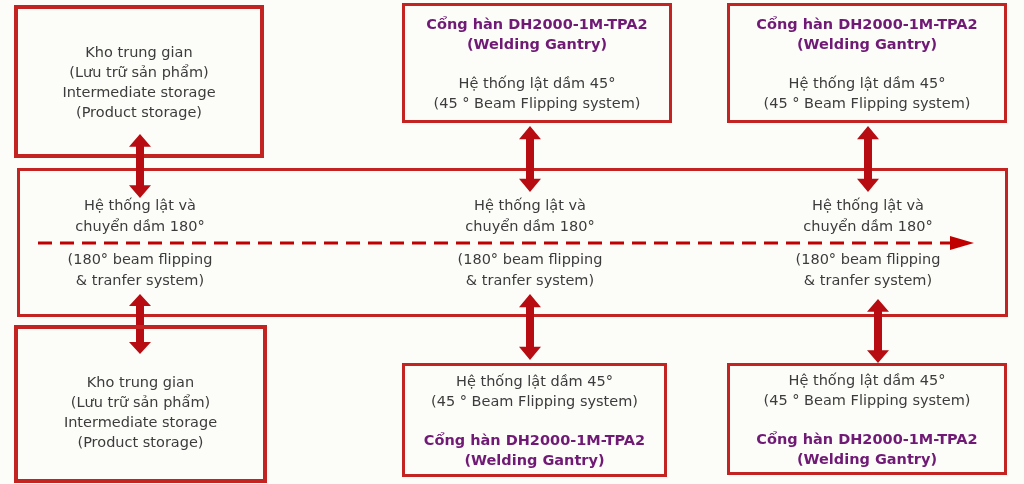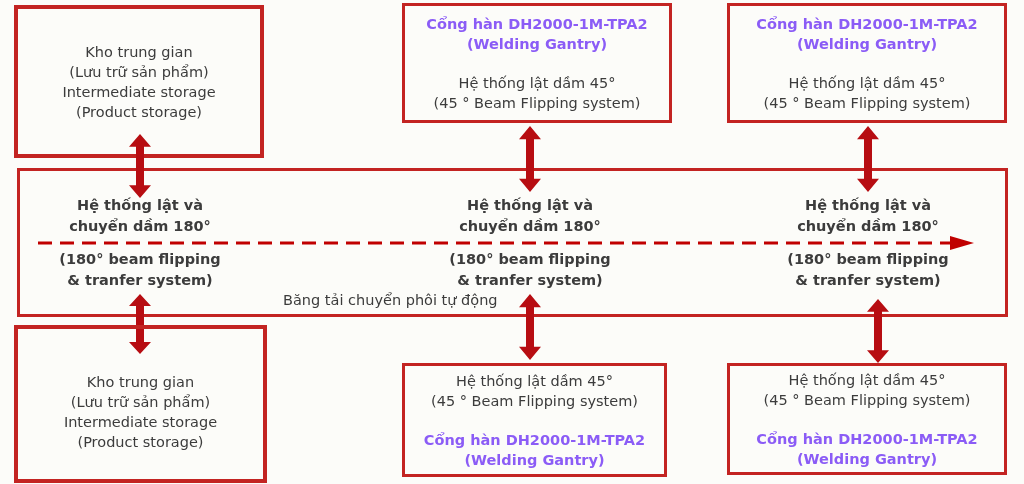--- a/index.html
+++ b/index.html
@@ -13,36 +13,36 @@
   }
   .box{
     position:absolute;
     border:3px solid #c32422;
     box-sizing:border-box;
     display:flex;flex-direction:column;
     align-items:center;justify-content:center;
     text-align:center;
     font-size:14.5px;line-height:20px;
   }
-  .box .b{font-weight:700;color:#8b5cf6;}
+  .box .b{font-weight:700;color:#701a75;}
   .gap{height:19px;}
   #box-tl{left:14px;top:5px;width:250px;height:153px;border-width:4px;}
   #box-tm{left:402px;top:3px;width:270px;height:120px;}
   #box-tr{left:727px;top:3px;width:280px;height:120px;}
   #band{
     position:absolute;left:17px;top:168px;width:991px;height:149px;
     border:3px solid #c32422;box-sizing:border-box;
   }
   #box-bl{left:14px;top:325px;width:253px;height:158px;border-width:4px;padding-top:16px;}
   #box-bm{left:402px;top:363px;width:265px;height:114px;}
   #box-br{left:727px;top:363px;width:280px;height:112px;}
 
   .band-text{
     position:absolute;width:260px;text-align:center;
-    font-size:14.5px;line-height:21px;font-weight:bold;
+    font-size:14.5px;line-height:21px;
   }
   .bt-c1{left:10px;}
   .bt-c2{left:400px;}
   .bt-c3{left:738px;}
   .bt-up{top:195px;}
   .bt-dn{top:249px;}
 
   .caption{
     position:absolute;top:291px;
     font-size:14.5px;line-height:18px;white-space:nowrap;
@@ -112,21 +112,20 @@
   </div>
   <div class="band-text bt-c2 bt-dn">
     <div>(180° beam flipping</div>
     <div>&amp; tranfer system)</div>
   </div>
   <div class="band-text bt-c3 bt-dn">
     <div>(180° beam flipping</div>
     <div>&amp; tranfer system)</div>
   </div>
 
-  <span class="caption" id="cap-vi">Băng tải chuyển phôi tự động</span>
 
   <svg id="dash-arrow" viewBox="0 0 936 16" preserveAspectRatio="none">
     <line x1="0" y1="8" x2="914" y2="8" stroke-dasharray="14 8"></line>
     <polygon points="912,1 936,8 912,15"></polygon>
   </svg>
 
   <svg class="varrow" id="a1" viewBox="0 0 22 70" preserveAspectRatio="none">
     <polygon points="11,0 22,14 15,14 15,56 22,56 11,70 0,56 7,56 7,14 0,14"></polygon>
   </svg>
   <svg class="varrow" id="a2" viewBox="0 0 22 70" preserveAspectRatio="none">

